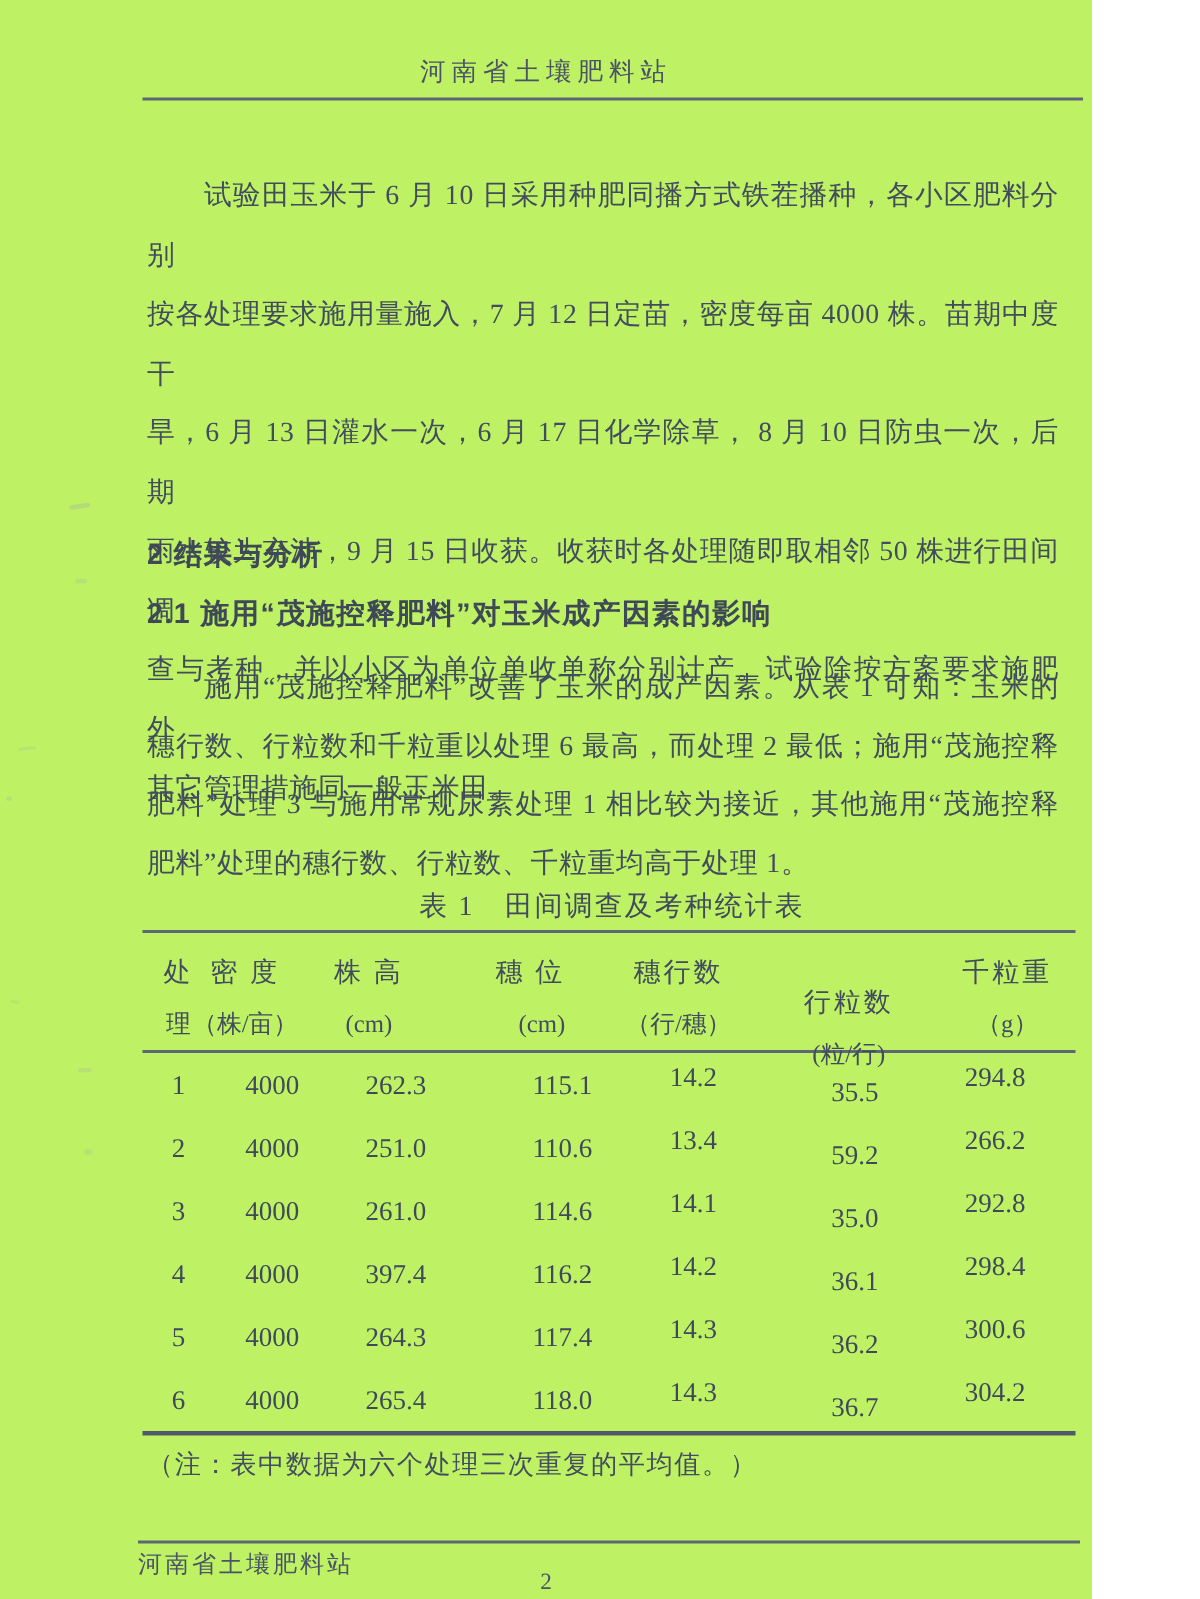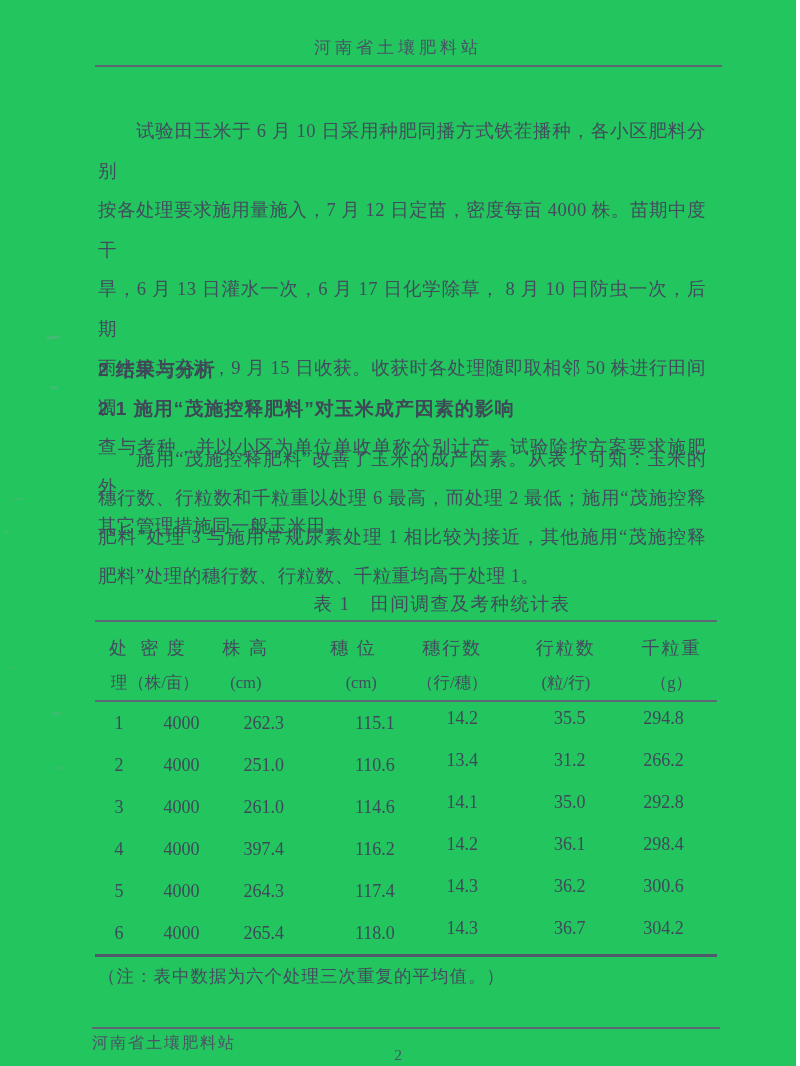--- a/index.html
+++ b/index.html
@@ -1,17 +1,17 @@
 <!DOCTYPE html>
 <html><head>
 <meta charset="utf-8">
 <style>
   html,body{margin:0;padding:0;background:#ffffff;}
   .page{
-    position:relative;width:796px;height:1066px;background:#22c55e;overflow:hidden;
+    position:relative;width:728px;height:1066px;background:#bef264;overflow:hidden;
     font-family:"Liberation Serif","DejaVu Serif",serif;color:#424c5e;
   }
   
   .hdr-title{
     position:absolute;top:36px;left:0;width:100%;text-align:center;
     font-size:17px;letter-spacing:4px;color:#4a5466;
   }
   .hdr-rule{position:absolute;top:65px;left:95px;width:627px;height:2px;background:#5c6675;}
   
   .para{position:absolute;left:98px;width:608px;font-size:18.5px;line-height:39.5px;}
@@ -32,21 +32,21 @@
     font-size:18.5px;letter-spacing:1.5px;color:#414b5d;padding-left:44px;
   }
   .tbl{position:absolute;top:620px;left:95px;width:622px;border-top:2px solid #5d6775;}
   .thead{height:80px;border-bottom:2px solid #5d6775;display:flex;padding-top:9px;box-sizing:border-box;}
   .hc{display:flex;flex-direction:column;text-align:center;}
   .hc .l1{font-size:18px;line-height:34px;letter-spacing:2px;}
   .hc .l2{font-size:16.5px;line-height:36px;letter-spacing:0;}
   .trow{display:flex;height:42px;align-items:center;}
   .cell{text-align:center;font-size:18px;color:#3f495b;}
   .c1{width:7.7%;}.c2{width:12.4%;}.c3{width:14.1%;}.c4{width:14%;text-align:right;}
-  .c5{width:21.7%;}.c6{width:12.9%;}.c7{width:17.2%;}
+  .c5{width:21.7%;}.c6{width:12.9%;margin-top:20px;}.c7{width:17.2%;}
   .hc.c2,.hc.c3,.hc.c4{transform:translateX(-18px);}
   .hc.c5{transform:translateX(-10px);}
   .hc.c6{transform:translateX(-4px);}
   .hc.c7{transform:translateX(8px);}
   .trow .c5,.trow .c6,.trow .c7{transform:translateY(-5px);}
   .tbl-bottom{border-bottom:3px solid #4f596a;}
   .note{position:absolute;top:964px;left:98px;font-size:17.5px;letter-spacing:1px;color:#434d5f;}
   
   .ftr-rule{position:absolute;top:1027px;left:92px;width:628px;height:2px;background:#5c6675;}
   .ftr-org{position:absolute;top:1033px;left:92px;font-size:16px;letter-spacing:2px;color:#4a5466;}
@@ -123,21 +123,21 @@
       <div class="cell c5">14.2</div>
       <div class="cell c6">35.5</div>
       <div class="cell c7">294.8</div>
     </div>
     <div class="trow">
       <div class="cell c1">2</div>
       <div class="cell c2">4000</div>
       <div class="cell c3">251.0</div>
       <div class="cell c4">110.6</div>
       <div class="cell c5">13.4</div>
-      <div class="cell c6">31.2</div>
+      <div class="cell c6">59.2</div>
       <div class="cell c7">266.2</div>
     </div>
     <div class="trow">
       <div class="cell c1">3</div>
       <div class="cell c2">4000</div>
       <div class="cell c3">261.0</div>
       <div class="cell c4">114.6</div>
       <div class="cell c5">14.1</div>
       <div class="cell c6">35.0</div>
       <div class="cell c7">292.8</div>

